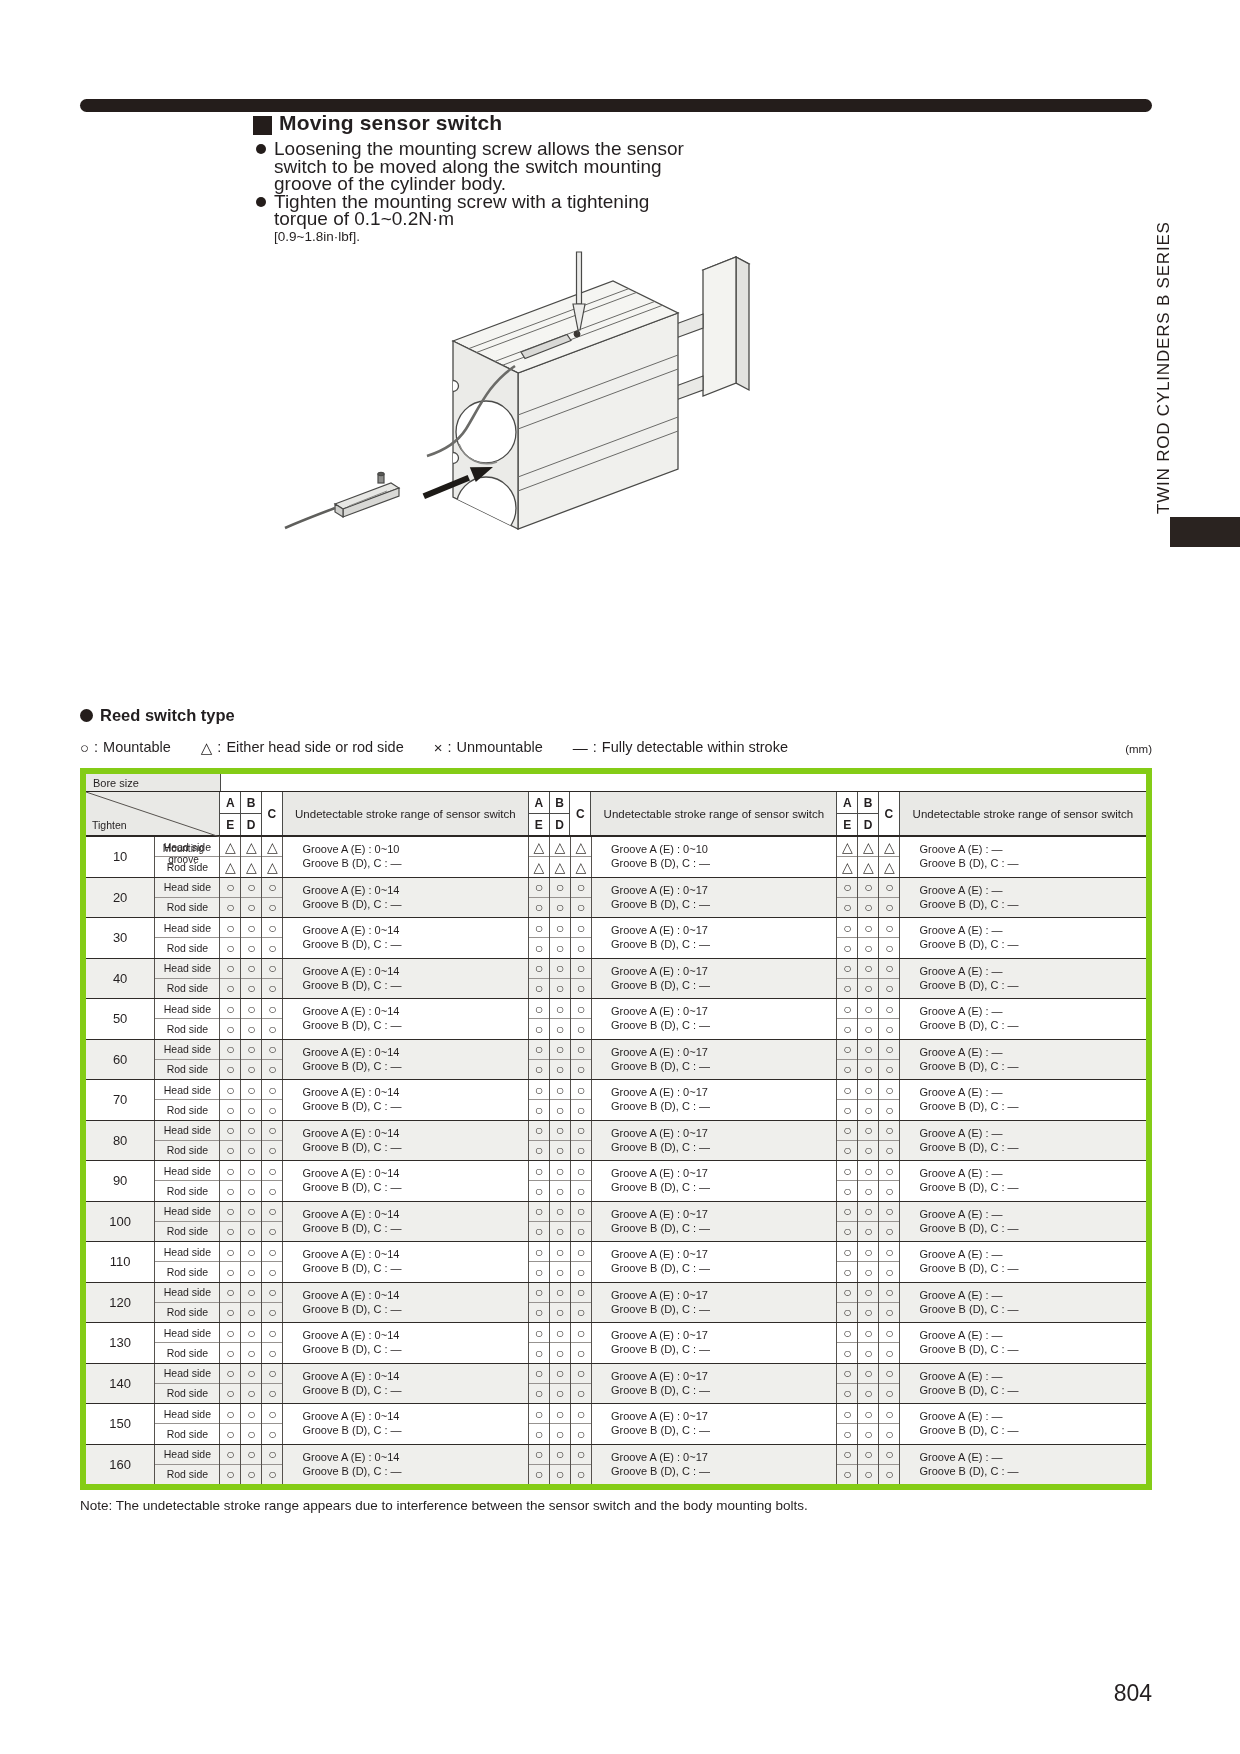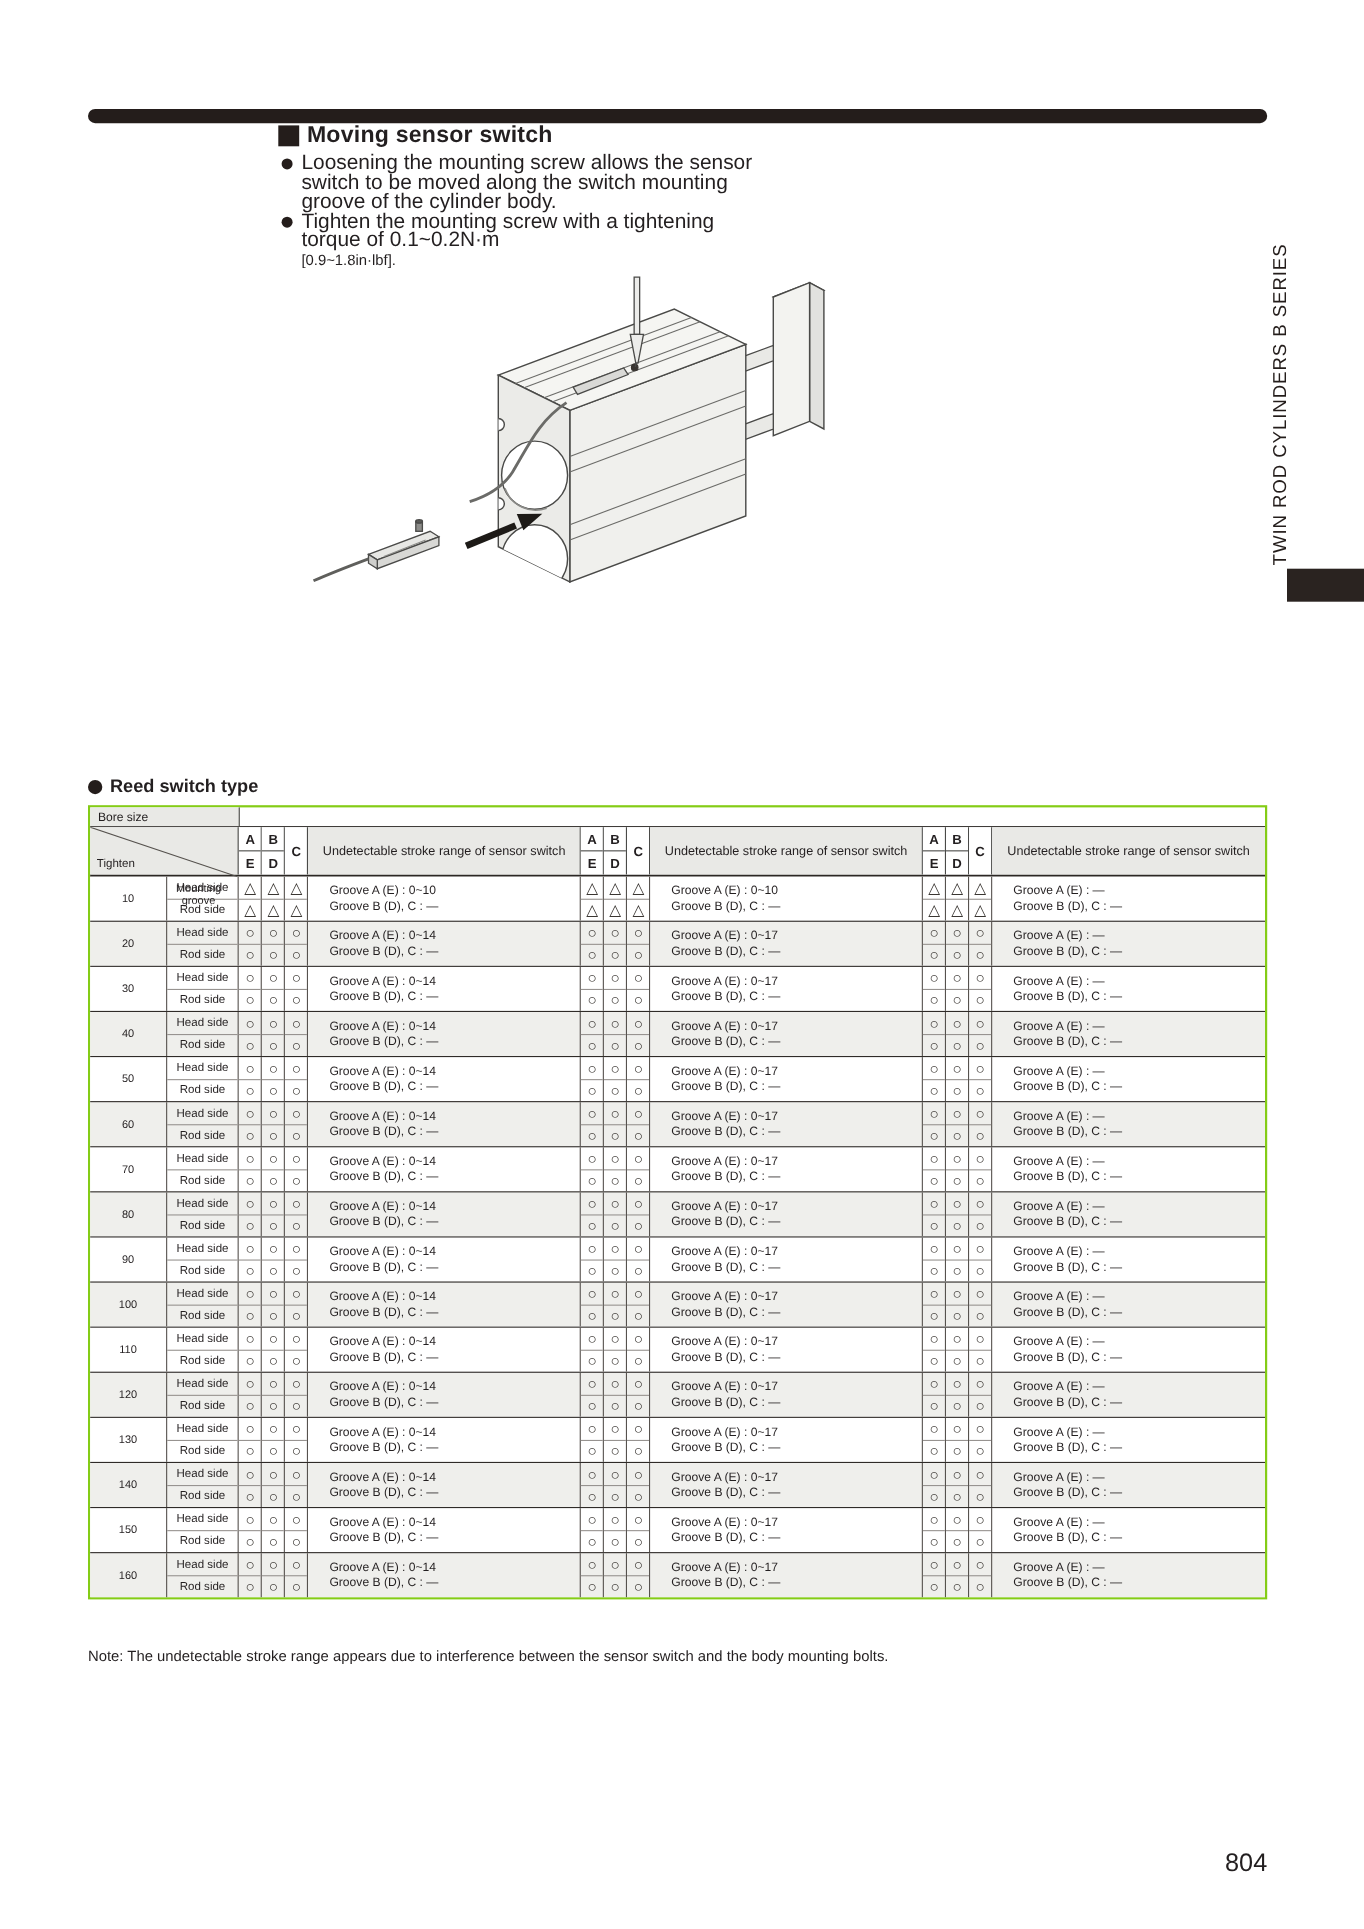--- a/index.html
+++ b/index.html
@@ -5,21 +5,21 @@
   * { box-sizing: border-box; margin: 0; padding: 0; }
   html,body { background:#ffffff; }
   .page {
     position: relative; width: 1240px; height: 1754px; background: #ffffff;
     font-family: "Liberation Sans", sans-serif; color: #231f20; overflow: hidden;
   }
   
   .top-bar { position:absolute; left:80px; top:99px; width:1072px; height:13px;
              background:#241d1b; border-radius:7px; }
   
-  .title-row { position:absolute; left:253px; top:111px; display:flex; align-items:center; gap:7px; }
+  .title-row { position:absolute; left:253px; top:111px; display:flex; align-items:flex-end; gap:7px; }
   .title-square { width:19px; height:19px; background:#241d1b; }
   .title-text { font-size:21px; font-weight:bold; letter-spacing:.2px; }
   
   .bullets { position:absolute; left:256px; top:140px; width:442px; }
   .bullet-item { display:flex; gap:8px; font-size:19px; line-height:17.5px; }
   .bdot { flex:0 0 auto; width:10px; height:10px; border-radius:50%; background:#241d1b; margin-top:4px; }
   .bullet-cont { margin-left:18px; font-size:13.5px; line-height:17.5px; }
   
   .illustration { position:absolute; left:283px; top:236px; width:480px; height:312px; }
   
@@ -30,22 +30,22 @@
   
   .reed-heading { position:absolute; left:80px; top:706px; display:flex; align-items:center; gap:7px; }
   .reed-dot { width:13px; height:13px; border-radius:50%; background:#241d1b; }
   .reed-title { font-size:16.5px; font-weight:bold; }
   
   .legend { position:absolute; left:80px; top:739px; width:1072px; display:flex; align-items:baseline; gap:30px; font-size:14.5px; }
   .legend-item { display:flex; gap:5px; white-space:nowrap; }
   .lsym { font-size:15px; }
   .unit { margin-left:auto; font-size:11.5px; }
   
-  .rtable { position:absolute; left:80px; top:732px; width:1072px; height:722px;
-    border:2px solid #84cc16; display:flex; flex-direction:column; background:#fff; }
+  .rtable { position:absolute; left:80px; top:768px; width:1072px; height:722px;
+    border:6px solid #84cc16; display:flex; flex-direction:column; background:#fff; }
   .hrow1 { display:flex; height:18px; border-bottom:1px solid #2b2724; flex:0 0 auto; }
   .c-boresize { width:136px; background:#e9e9e6; border-right:1px solid #4a4a48;
     display:flex; align-items:center; padding-left:7px; font-size:11px; }
   .c-bore { width:312px; display:flex; align-items:center; justify-content:center;
     font-weight:bold; font-size:13.5px; border-right:1px solid #4a4a48; background:#fff;margin-top:31px; }
   .c-bore.last { border-right:none; }
   .hrow2 { display:flex; height:45px; border-bottom:2px solid #2b2724; flex:0 0 auto; }
   .c-diag { width:136px; position:relative; background:#e9e9e6; border-right:1px solid #4a4a48; }
   .c-diag svg { position:absolute; left:0; top:0; }
   .mg-label { position:absolute; top:3px; right:5px; width:62px; text-align:center;
@@ -57,21 +57,21 @@
   .h-c { width:21px; display:flex; align-items:center; justify-content:center;
     font-weight:bold; font-size:12px; border-right:1px solid #4a4a48; background:#fff; }
   .h-undet { width:249px; background:#e9e9e6; display:flex; align-items:center; justify-content:center;
     text-align:center; font-size:11.5px; border-right:1px solid #4a4a48; padding:0 4px; }
   .h-undet.last { border-right:none; }
   .tbody { flex:1 1 auto; display:flex; flex-direction:column; }
   .trow { flex:1; display:flex; background:#fff; }
   .trow + .trow { border-top:1.5px solid #2f2b28; }
   .trow.shaded { background:#efefec; }
   .c-stroke { width:70px; display:flex; align-items:center; justify-content:center;
-    font-size:10px; border-right:1px solid #56524e; }
+    font-size:13px; border-right:1px solid #56524e; }
   .c-sides { width:66px; display:flex; flex-direction:column; border-right:1px solid #56524e;text-align:center; }
   .side-cell { flex:1; display:flex; align-items:center; justify-content:center; font-size:10.5px; }
   .side-cell.top { border-bottom:1px solid #979390; }
   .sec { width:312px; display:flex; }
   .sym-col { width:21px; display:flex; flex-direction:column; border-right:1px solid #56524e; }
   .sym-cell { flex:1; display:flex; align-items:center; justify-content:center;
     font-size:14px; color:#3a3632; }
   .sym-cell.top { border-bottom:1px solid #979390; }
   .range-cell { flex:1; display:flex; flex-direction:column; justify-content:center;
     padding-left:19px; gap:1px; border-right:1px solid #56524e; }

